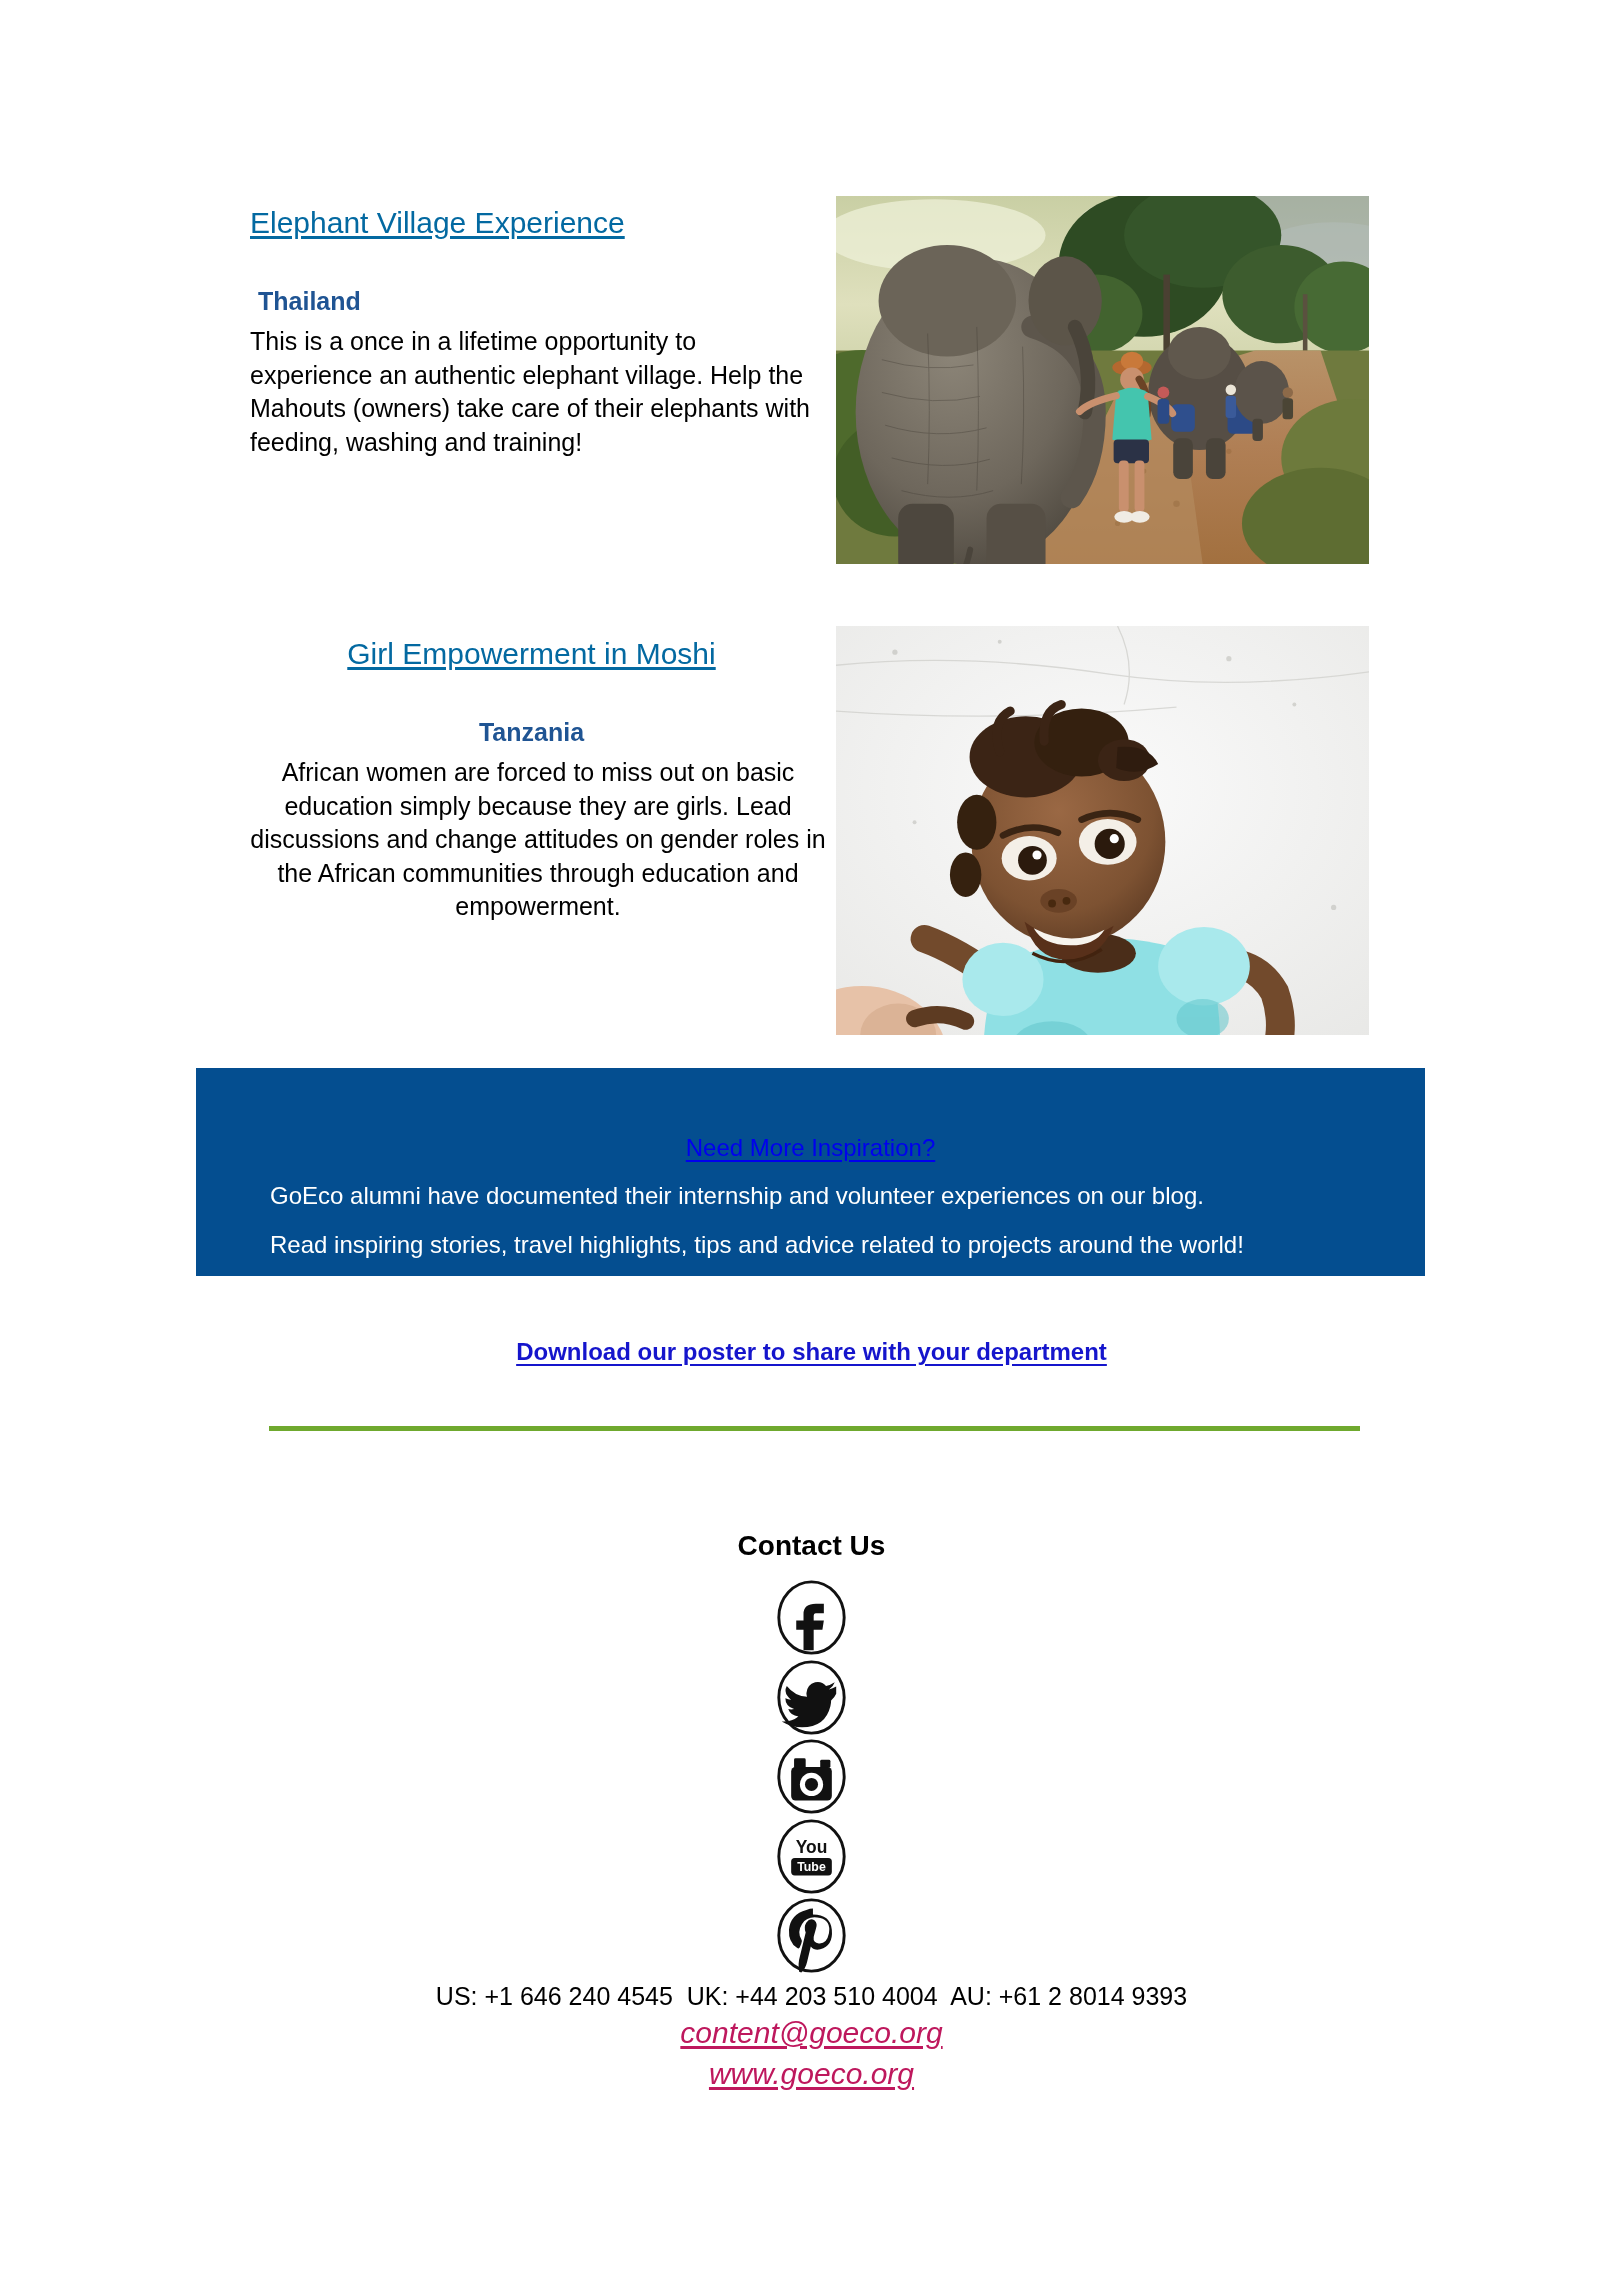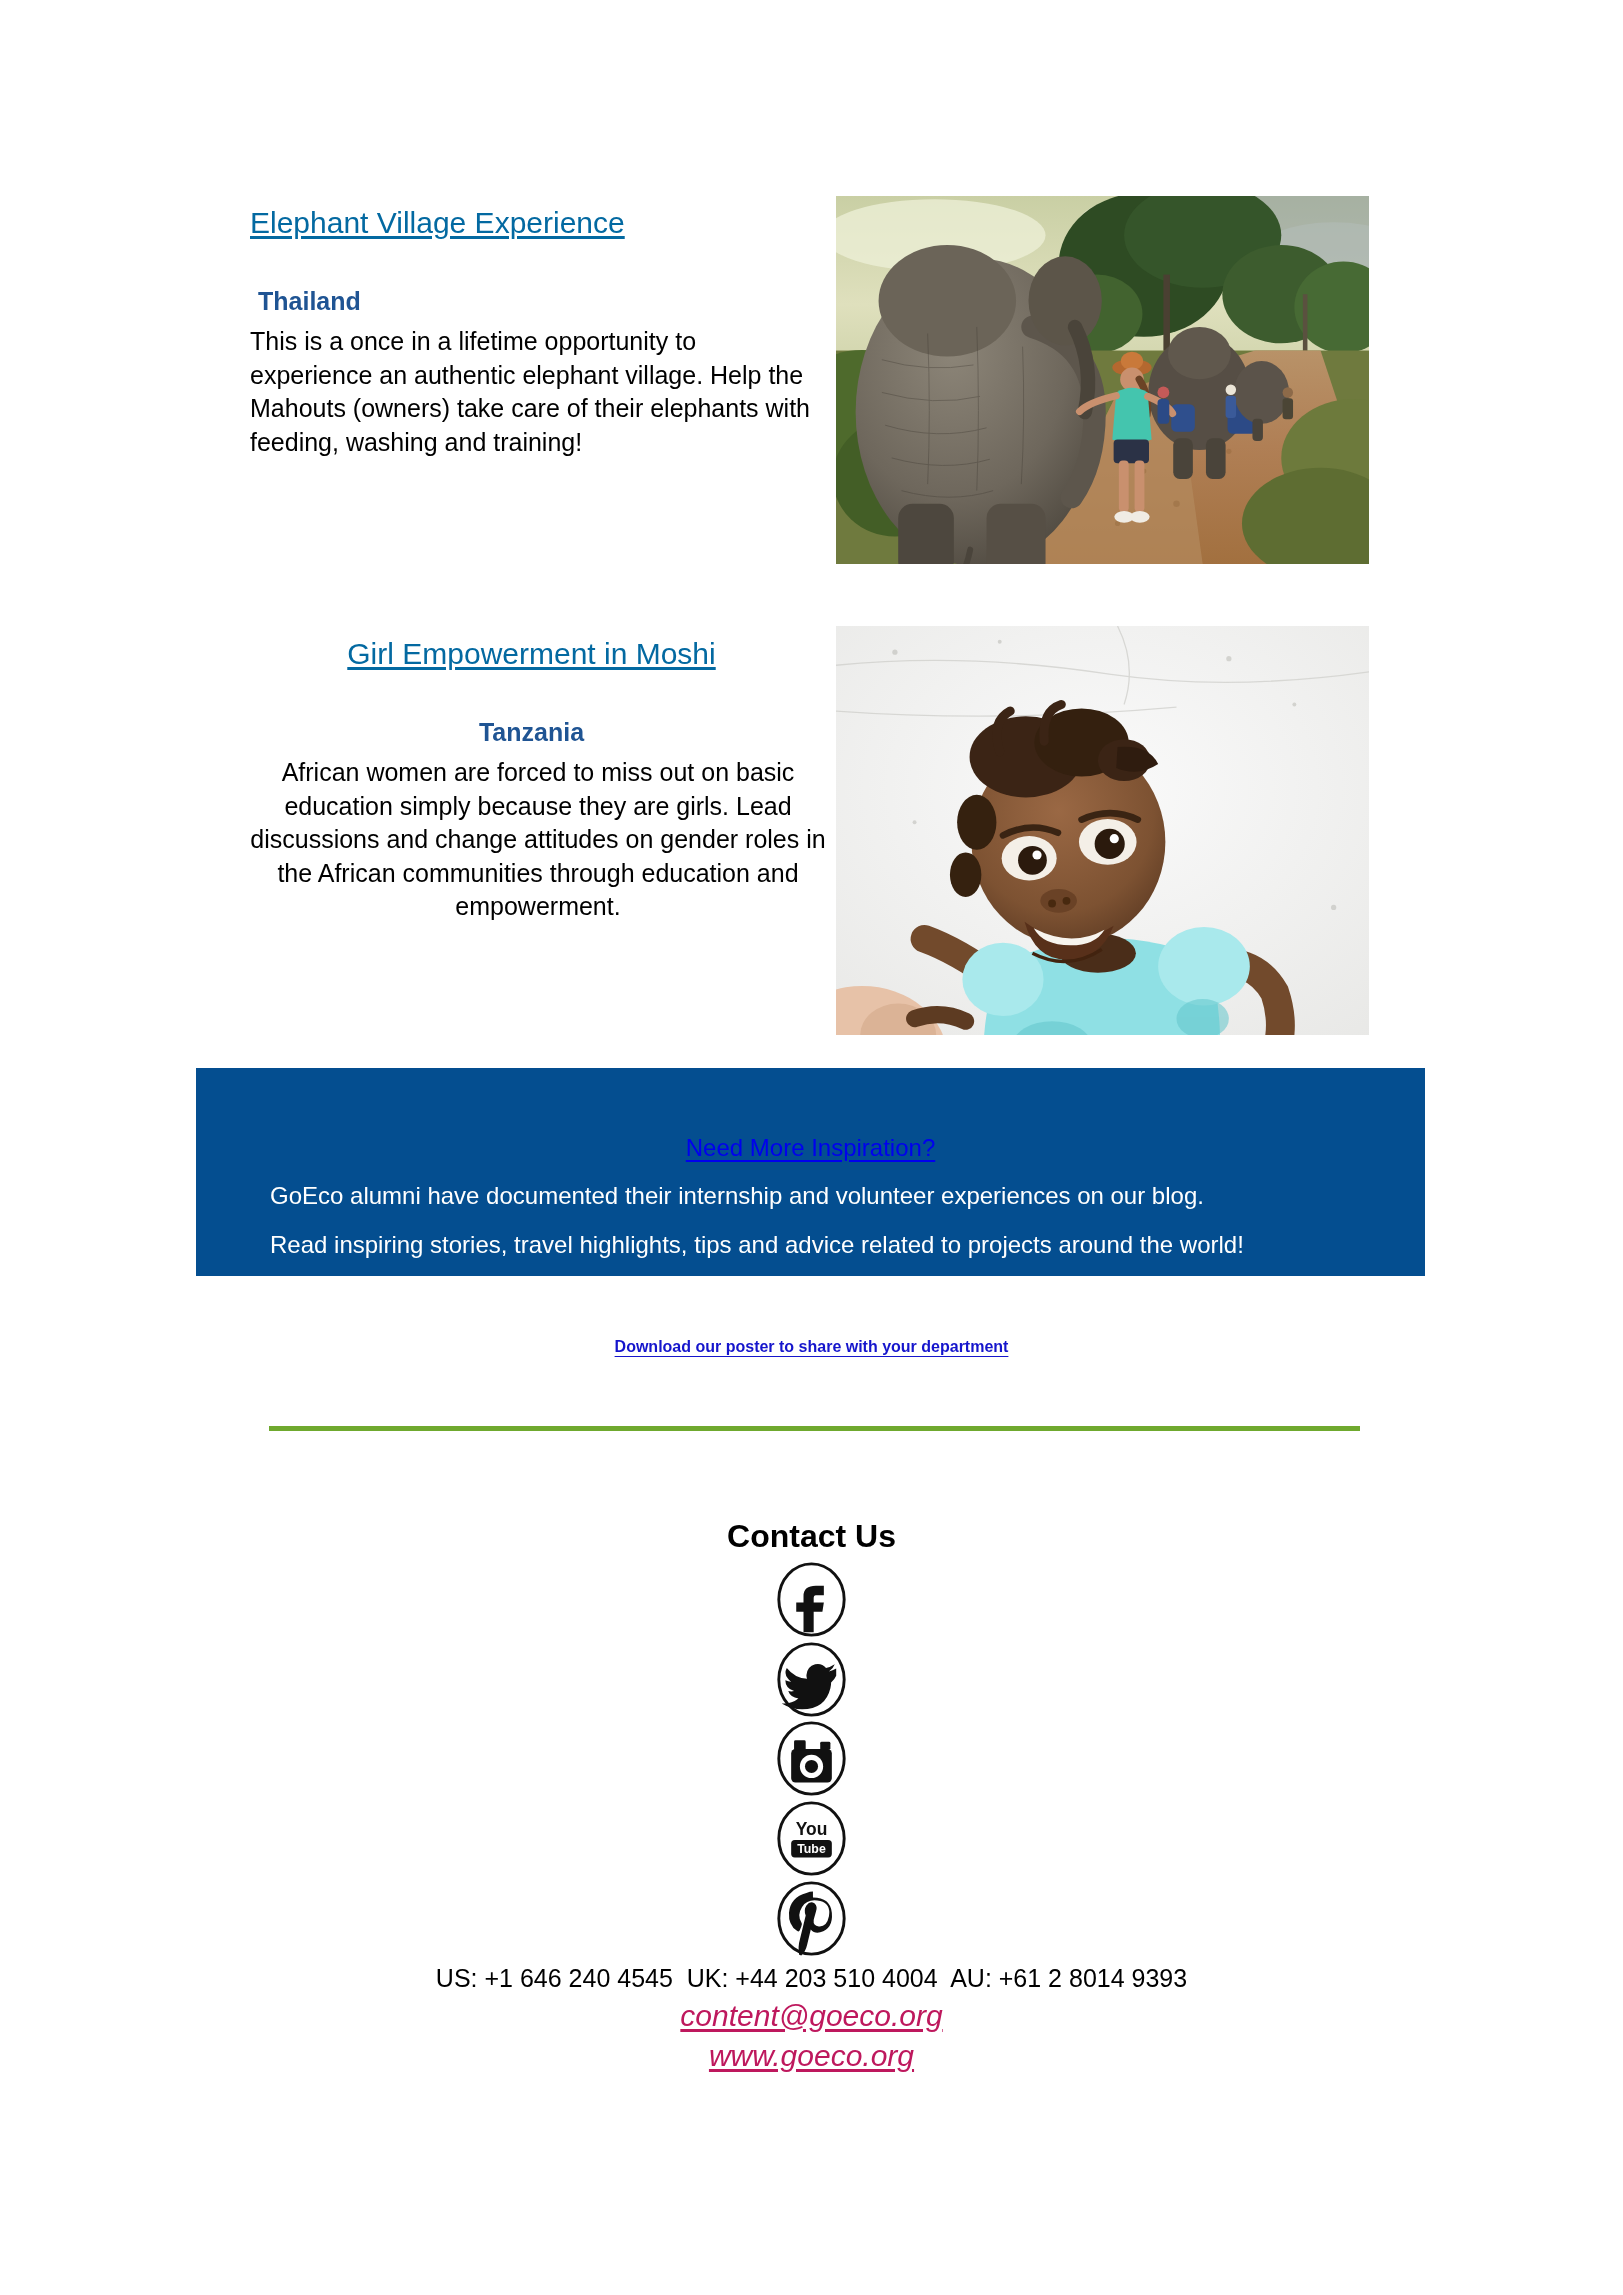--- a/index.html
+++ b/index.html
@@ -104,21 +104,21 @@
     padding: 0 30px;
   }
   .inspiration-line.left-al { text-align: left; padding-left: 58px; }
 
   
   .download-link {
     position: absolute;
     left: 0; right: 0;
     top: 1338px;
     text-align: center;
-    font-size: 16px;
+    font-size: 24px;
     font-weight: bold;
     color: #1515CC;
     text-decoration: underline;
     text-underline-offset: 3.9px;
   }
 
   
   .divider {
     position: absolute;
     left: 269px;
@@ -129,23 +129,23 @@
   }
 
   
   .contact {
     position: absolute;
     left: 0; right: 0;
     top: 1512px;
     text-align: center;
   }
   .contact-title {
-    font-size: 32px;
+    font-size: 28px;
     font-weight: bold;
-    margin: 4px;
+    margin: 16px;
     line-height: 1.25;
   }
   .social-row {
     margin-top: 5.2px;
     display: flex;
     justify-content: center;
     align-items: center;
     gap: 2.6px;
     flex-direction: column;
   }

